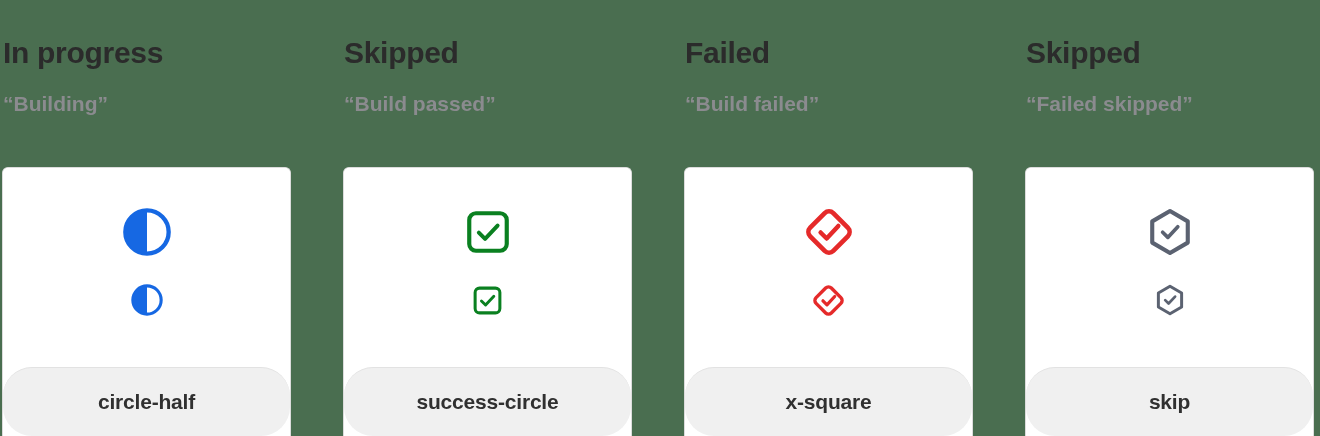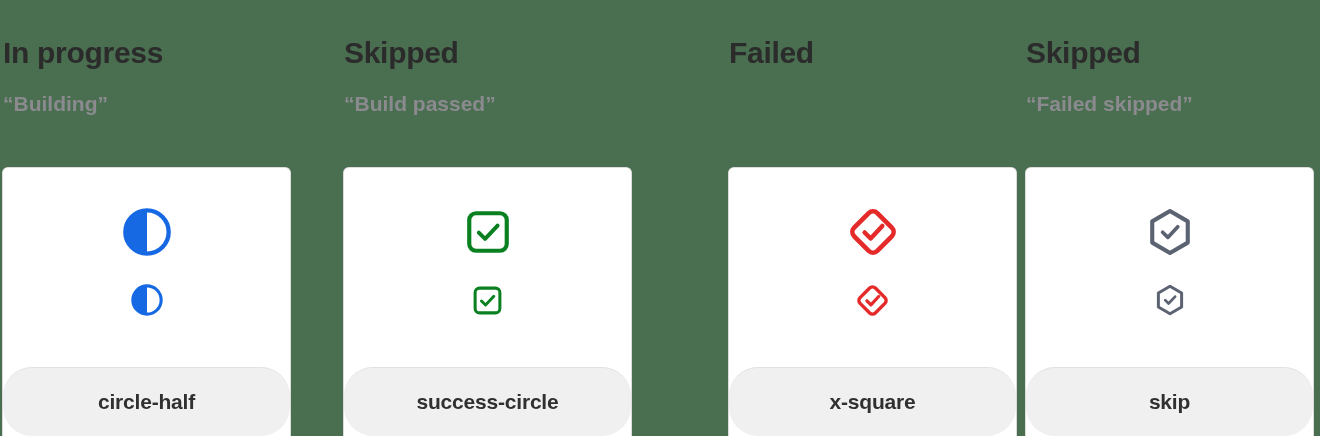--- a/index.html
+++ b/index.html
@@ -19,21 +19,21 @@
     height: 436px;
   }
   .column {
     position: absolute;
     top: 0;
     width: 341px;
     height: 436px;
   }
   .col-0 { left: 0px; }
   .col-1 { left: 341px; }
-  .col-2 { left: 682px; margin-left: 44px; }
+  .col-2 { left: 682px; }
   .col-3 { left: 1023px; }
 
   .col-title {
     position: absolute;
     left: 3px;
     top: 35px;
     margin: 0;
     font-size: 30px;
     font-weight: bold;
     letter-spacing: -0.3px;
@@ -162,20 +162,21 @@
         </div>
       </div>
       <div class="card-footer">
         <span class="card-footer-label">success-circle</span>
       </div>
     </div>
   </div>
 
   <div class="column col-2">
     <h2 class="col-title">Failed</h2>
+    <p class="col-sub">“Build failed”</p>
     <div class="card">
       <div class="card-body">
         <div class="icon-slot big">
           <span>
             <svg width="56" height="56" viewBox="0 0 24 24">
               <g transform="rotate(45 12 12)">
                 <rect x="5" y="5" width="14" height="14" rx="2.6" ry="2.6" fill="none" stroke="#e52a2a" stroke-width="2"></rect>
               </g>
               <path d="M8.4 12.2 L11 14.8 L16 9.4" fill="none" stroke="#e52a2a" stroke-width="1.9" stroke-linecap="round" stroke-linejoin="round"></path>
             </svg>

